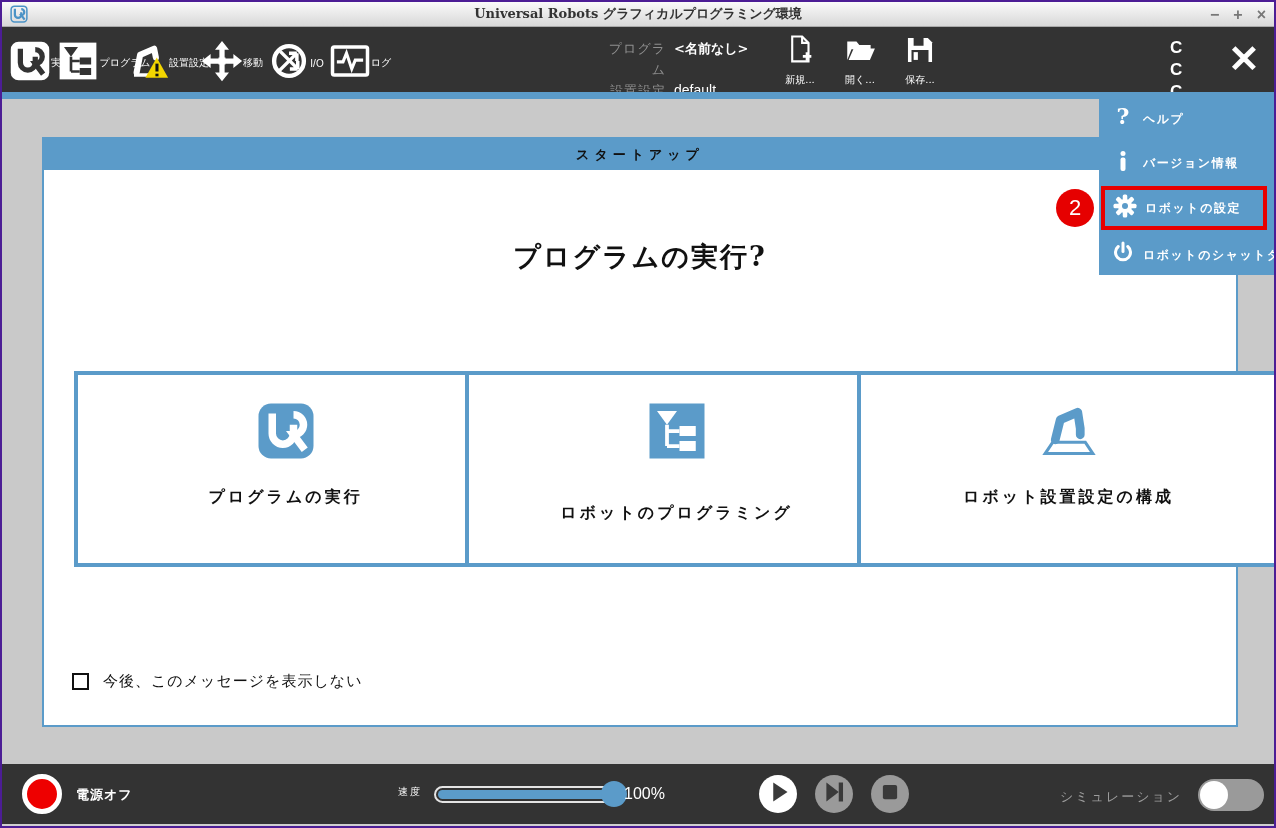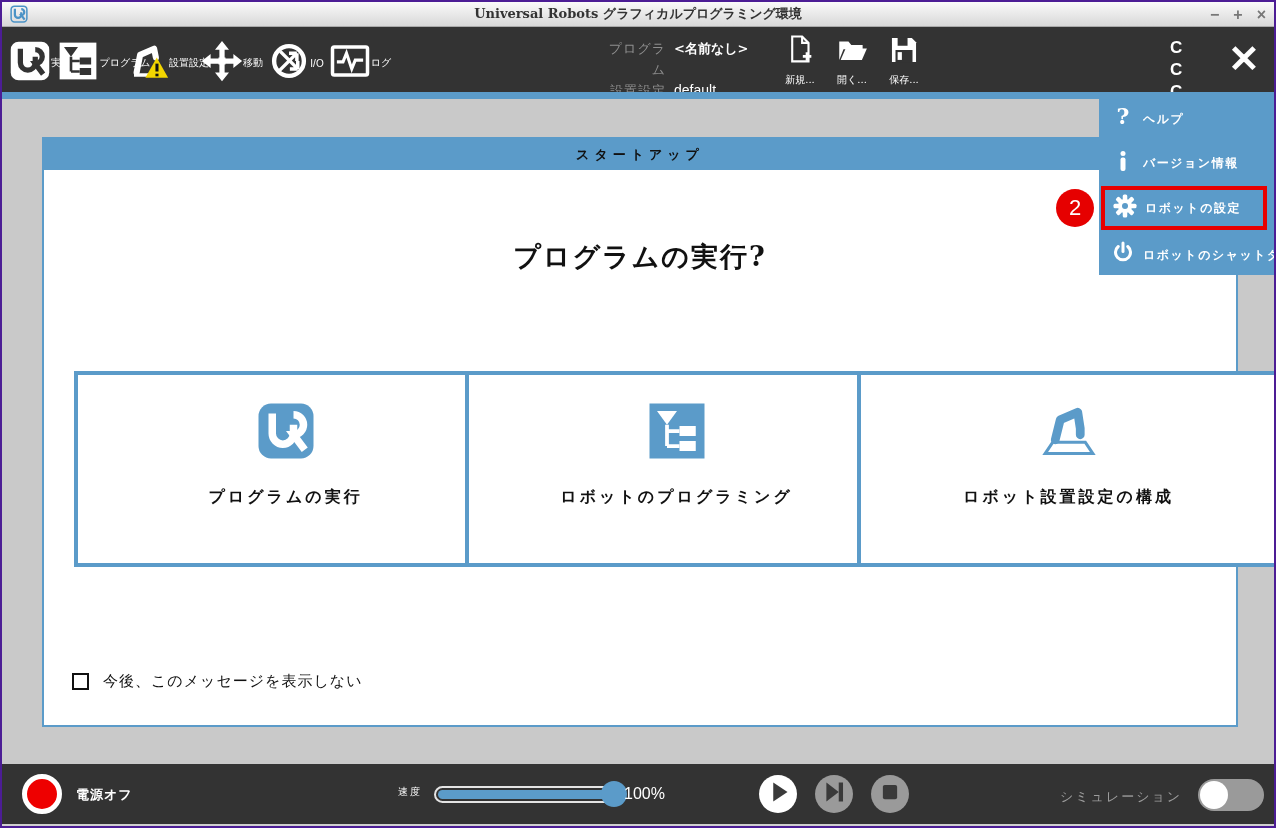--- a/index.html
+++ b/index.html
@@ -23,41 +23,41 @@
   .toolbar{position:absolute;left:0;top:25px;width:100%;height:65px;background:var(--bar);}
   .tabs{position:absolute;left:6px;top:0;display:flex;}
   .tab{width:64px;height:65px;display:flex;flex-direction:row;align-items:center;justify-content:center;padding-top:6px;}
   .tab svg{width:42px;height:42px;}
   .tab .tlabel{color:#fff;font-size:10px;margin-top:1px;white-space:nowrap;}
   .prog-block{position:absolute;left:598px;top:11px;font-size:13px;line-height:21px;}
   .prog-block .row{display:flex;}
   .prog-block .k{color:var(--gray-txt);width:66px;text-align:right;letter-spacing:1px;}
   .prog-block .v{color:#fff;margin-left:8px;font-weight:bold;}
   .prog-block .v.sans{font-family:"Liberation Sans",sans-serif;font-weight:normal;font-size:14px;}
-  .filebtns{position:absolute;left:772px;top:6px;display:flex;gap:0;}
+  .filebtns{position:absolute;left:772px;top:6px;display:flex;gap:8px;}
   .filebtn{width:52px;display:flex;flex-direction:column;align-items:center;}
   .filebtn svg{width:34px;height:34px;}
   .filebtn .flabel{color:#fff;font-size:10px;margin-top:2px;white-space:nowrap;}
   .cc-grid{position:absolute;left:1168px;top:10px;width:56px;color:#fff;
     font-size:17px;font-weight:bold;line-height:22px;letter-spacing:10px;text-align:left;}
   .menu-x{position:absolute;left:1226px;top:8px;color:#fff;font-size:38px;line-height:48px;font-weight:bold;}
   
   .blue-strip{position:absolute;left:0;top:90px;width:100%;height:7px;background:var(--accent);}
   
   .panel{position:absolute;left:40px;top:135px;width:1196px;height:590px;background:#fff;
     border:2px solid var(--accent);}
   .panel-header{height:31px;background:var(--accent);display:flex;align-items:center;justify-content:center;
     color:#111;font-size:13px;font-weight:bold;letter-spacing:5px;}
   .heading{position:absolute;left:0;top:100px;width:100%;text-align:center;
     font-size:27px;font-weight:bold;color:#111;letter-spacing:2px;}
   .card{position:absolute;top:232px;width:423px;height:196px;background:#fff;
     border:4px solid var(--accent);display:flex;flex-direction:column;align-items:center;cursor:pointer;}
   .card svg{width:60px;height:60px;margin-top:26px;}
   .card .clabel{margin-top:22px;font-size:16px;font-weight:bold;color:#111;letter-spacing:3px;white-space:nowrap;}
-  .card1{left:30px;} .card2{left:421px;} .card3{left:813px;}
+  .card1{left:30px;} .card2{left:421px;gap:16px;} .card3{left:813px;}
   .chk-row{position:absolute;left:28px;top:533px;display:flex;align-items:center;}
   .checkbox{width:17px;height:17px;border:2.5px solid #111;background:#fff;cursor:pointer;}
   .chk-label{margin-left:14px;font-size:15px;color:#111;letter-spacing:1px;}
   
   .menu{position:absolute;left:1097px;top:90px;width:179px;height:183px;background:var(--accent);z-index:5;}
   .menu-item{position:absolute;left:0;width:100%;display:flex;align-items:center;padding-left:12px;cursor:pointer;}
   .menu-item svg{width:24px;height:24px;flex:0 0 24px;}
   .menu-item .mlabel{color:#fff;font-size:12px;font-weight:bold;letter-spacing:1.5px;margin-left:8px;white-space:nowrap;overflow:hidden;}
   .mi1{top:8px;height:38px;} .mi2{top:52px;height:38px;}
   .mi3{top:94px;height:44px;left:2px;width:166px;border:4px solid #e80000;padding-left:8px;}

